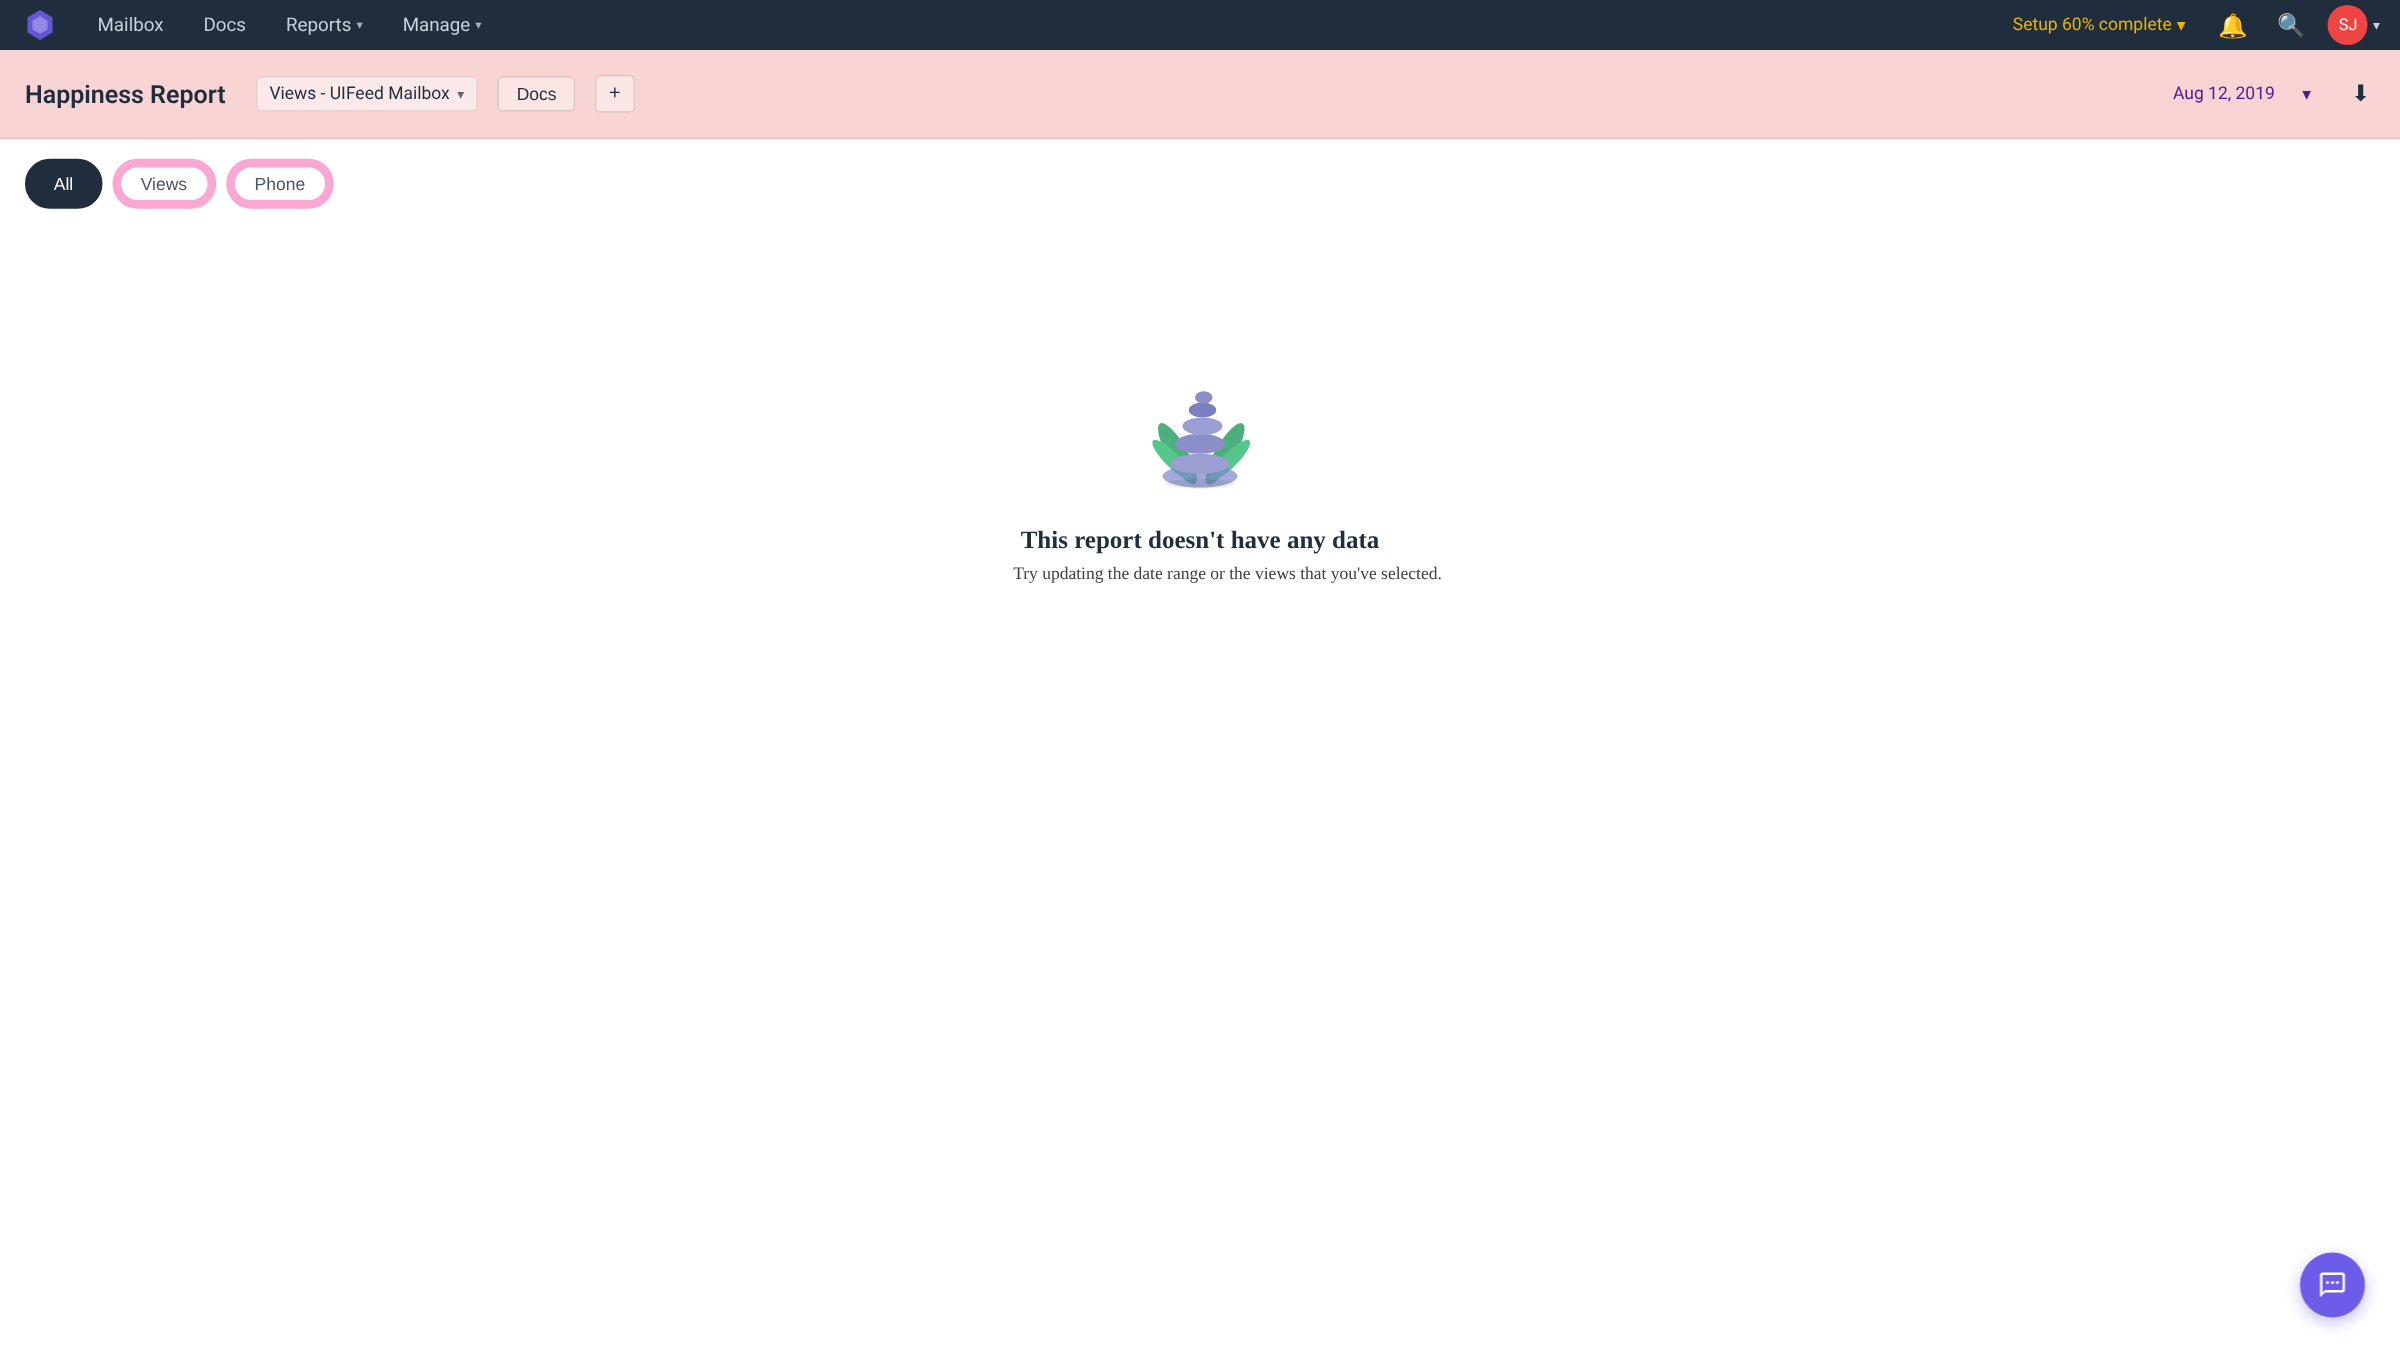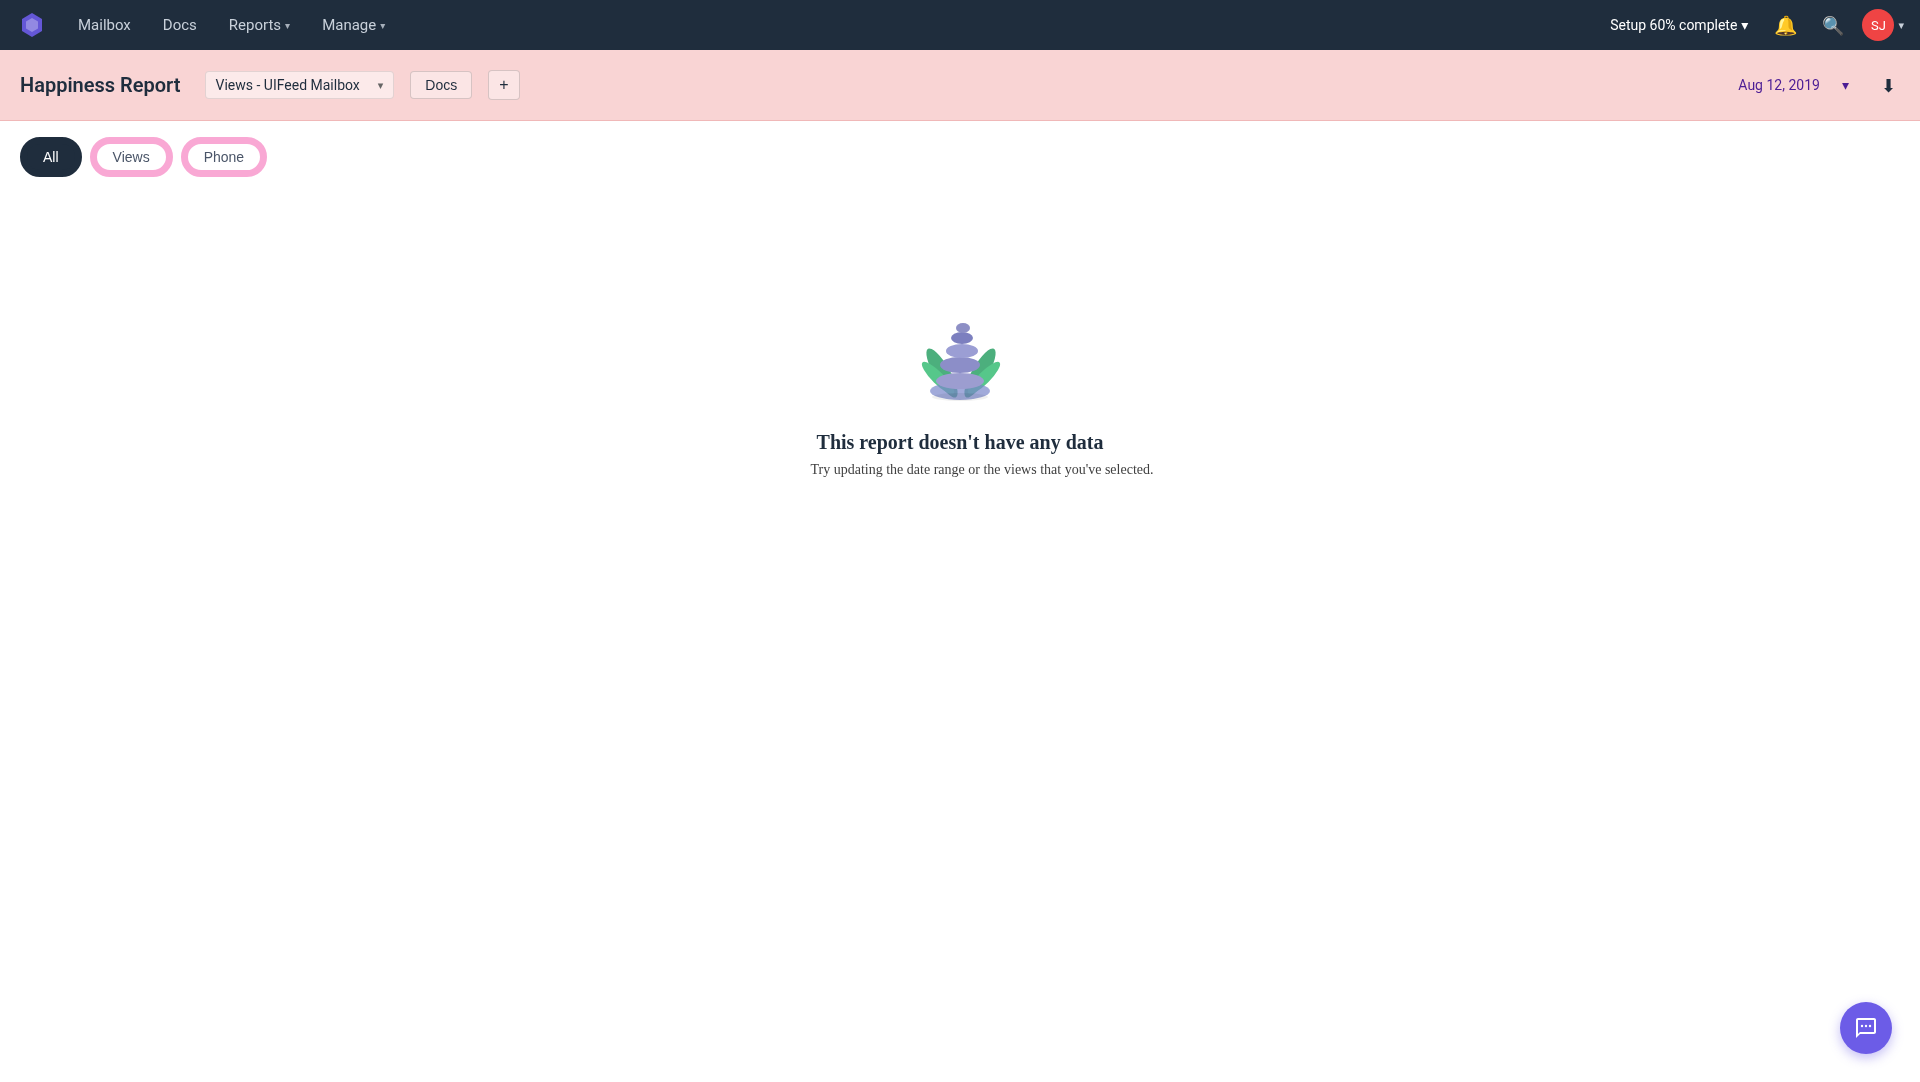--- a/index.html
+++ b/index.html
@@ -1,21 +1,21 @@
 <!DOCTYPE html>
 <html><head>
   <meta charset="utf-8">
   <style>
     * { margin: 0; padding: 0; box-sizing: border-box; }
     body { font-family: -apple-system, BlinkMacSystemFont, 'Segoe UI', Roboto, sans-serif; background: #fff; width: 1920px; min-height: 1082px; overflow-x: hidden; }
 
     
     .top-nav {
       background: #1f2d3d;
-      height: 50px;
+      height: 40px;
       display: flex;
       align-items: center;
       padding: 0 16px;
       gap: 8px;
     }
     .nav-logo {
       width: 32px;
       height: 32px;
       margin-right: 8px;
       display: flex;
@@ -41,21 +41,21 @@
       text-decoration: none;
     }
     .nav-chevron { font-size: 10px; opacity: 0.8; }
 
     .nav-right {
       display: flex;
       align-items: center;
       gap: 12px;
     }
     .setup-btn {
-      color: #ffffff;
+      color: #eab308;
       font-size: 14px;
       display: flex;
       align-items: center;
       gap: 4px;
       cursor: pointer;
       padding: 4px 8px;
       border-radius: 4px;
     }
     .nav-icon-btn {
       color: #c8d0da;
@@ -99,21 +99,21 @@
     }
     .report-title {
       font-size: 20px;
       font-weight: 600;
       color: #1f2d3d;
       margin-right: 8px;
     }
     .view-selector {
       display: flex;
       align-items: center;
-      gap: 18px;
+      gap: 6px;
       background: rgba(255,255,255,0.5);
       border: 1px solid rgba(0,0,0,0.1);
       border-radius: 4px;
       padding: 5px 10px;
       cursor: pointer;
       font-size: 14px;
       color: #1f2d3d;
     }
     .view-selector .chevron { font-size: 11px; color: #666; }
     .edit-btn {

